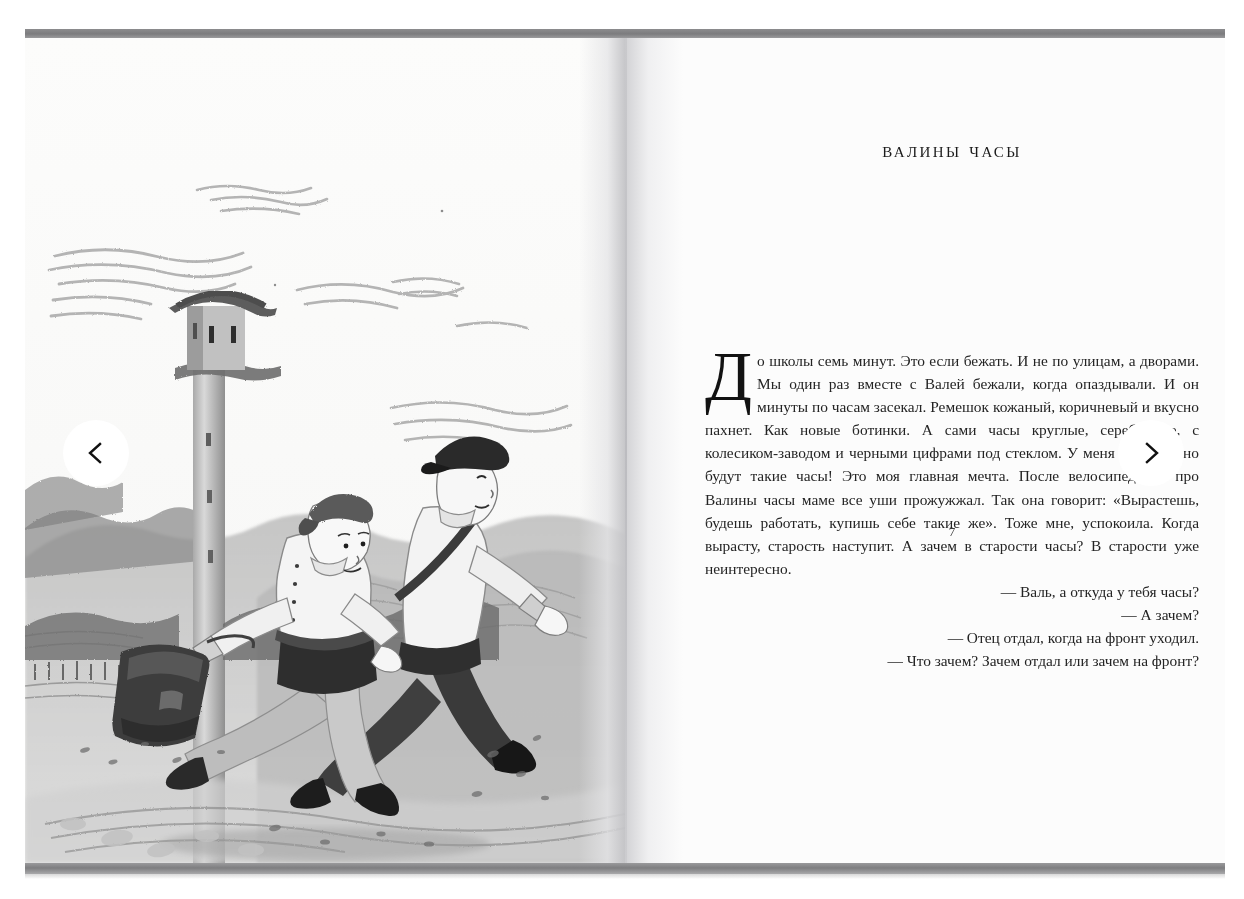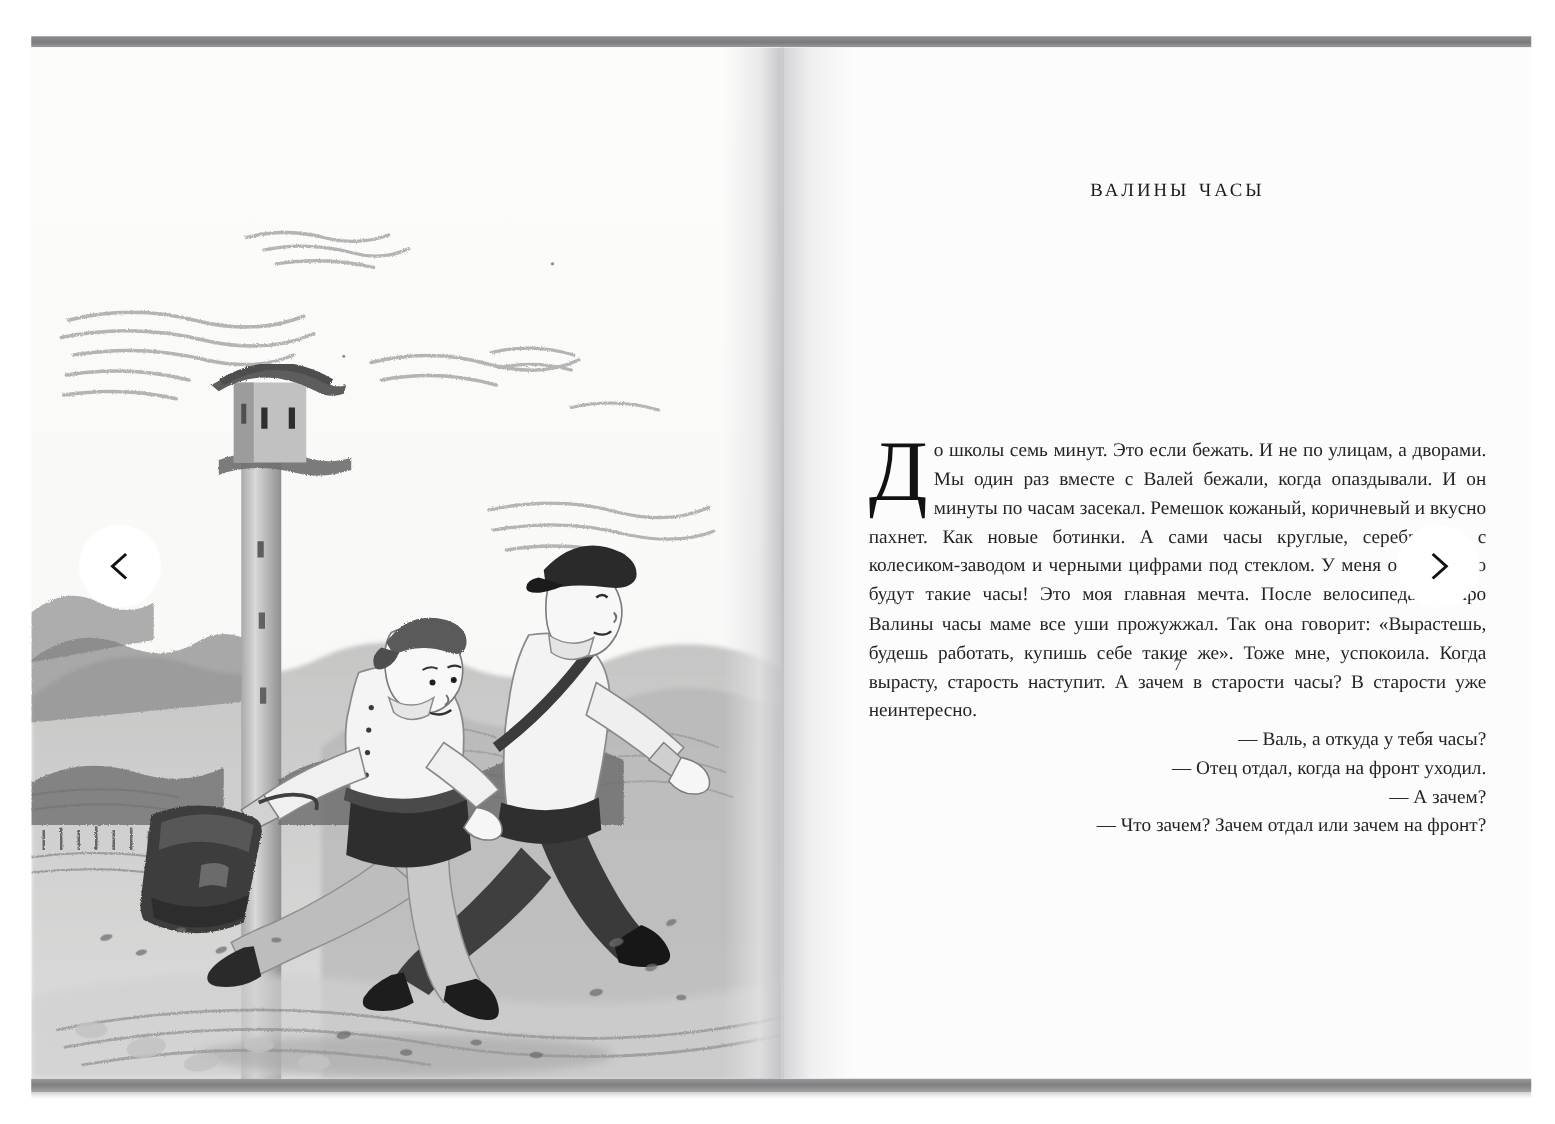--- a/index.html
+++ b/index.html
@@ -96,21 +96,21 @@
   .illustration {
     position: absolute;
     inset: 0;
     background: #fbfbfa;
   }
   .illustration svg { display: block; width: 100%; height: 100%; }
 
   
   .text-page-inner {
     position: absolute;
-    left: 70px;
+    left: 80px;
     top: 0;
     width: 494px;
     height: 100%;
   }
 
   .chapter-title {
     margin: 0;
     padding-top: 100px;
     text-align: center;
     font-family: "Liberation Serif", serif;
@@ -436,22 +436,22 @@
       <div class="page page-right">
         <div class="text-page-inner">
 
           <h1 class="chapter-title">Валины часы</h1>
 
           <div class="body-text">
             <p class="first"><span class="dropcap">Д</span><span>о школы семь минут. Это если бежать. И не по улицам, а дворами. Мы один раз вместе с Валей бежали, когда опаздывали. И он минуты по часам засекал. Ремешок кожаный, коричневый и вкусно пахнет. Как новые ботинки. А сами часы круглые, серебряные, с колесиком-заводом и черными цифрами под стеклом. У меня обязательно будут такие часы! Это моя главная мечта. После велосипеда. Я про Валины часы маме все уши прожужжал. Так она говорит: «Вырастешь, будешь работать, купишь себе такие же». Тоже мне, успокоила. Когда вырасту, старость наступит. А зачем в старости часы? В старости уже неинтересно.</span></p>
 
 
             <p class="dialogue">— Валь, а откуда у тебя часы?</p>
+            <p class="dialogue">— А зачем?</p>
             <p class="dialogue">— Отец отдал, когда на фронт уходил.</p>
-            <p class="dialogue">— А зачем?</p>
             <p class="dialogue">— Что зачем? Зачем отдал или зачем на фронт?</p>
           </div>
 
           <div class="folio">7</div>
         </div>
       </div>
 
     </div>
 
     <div class="spine-line"></div>

